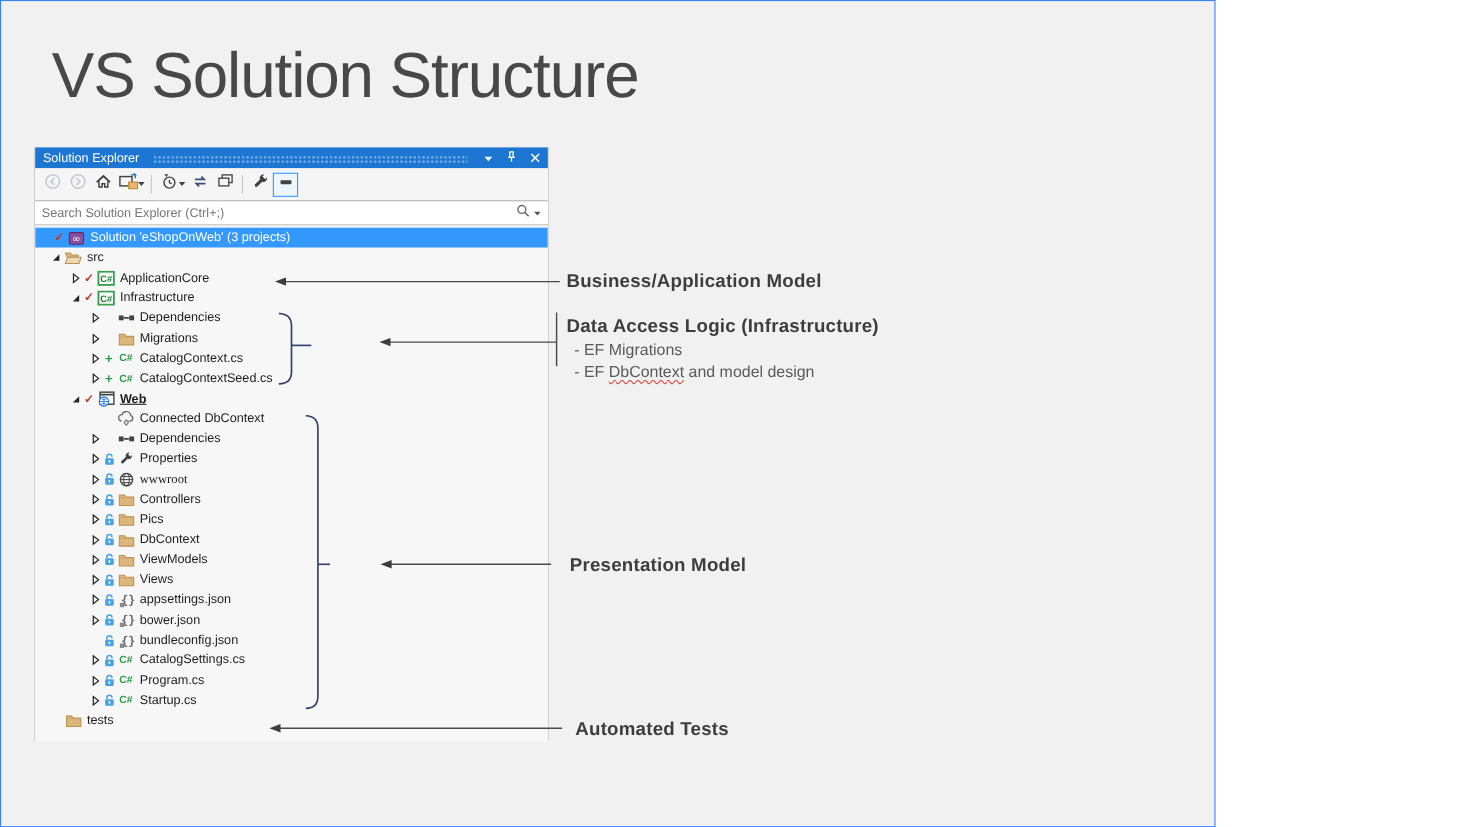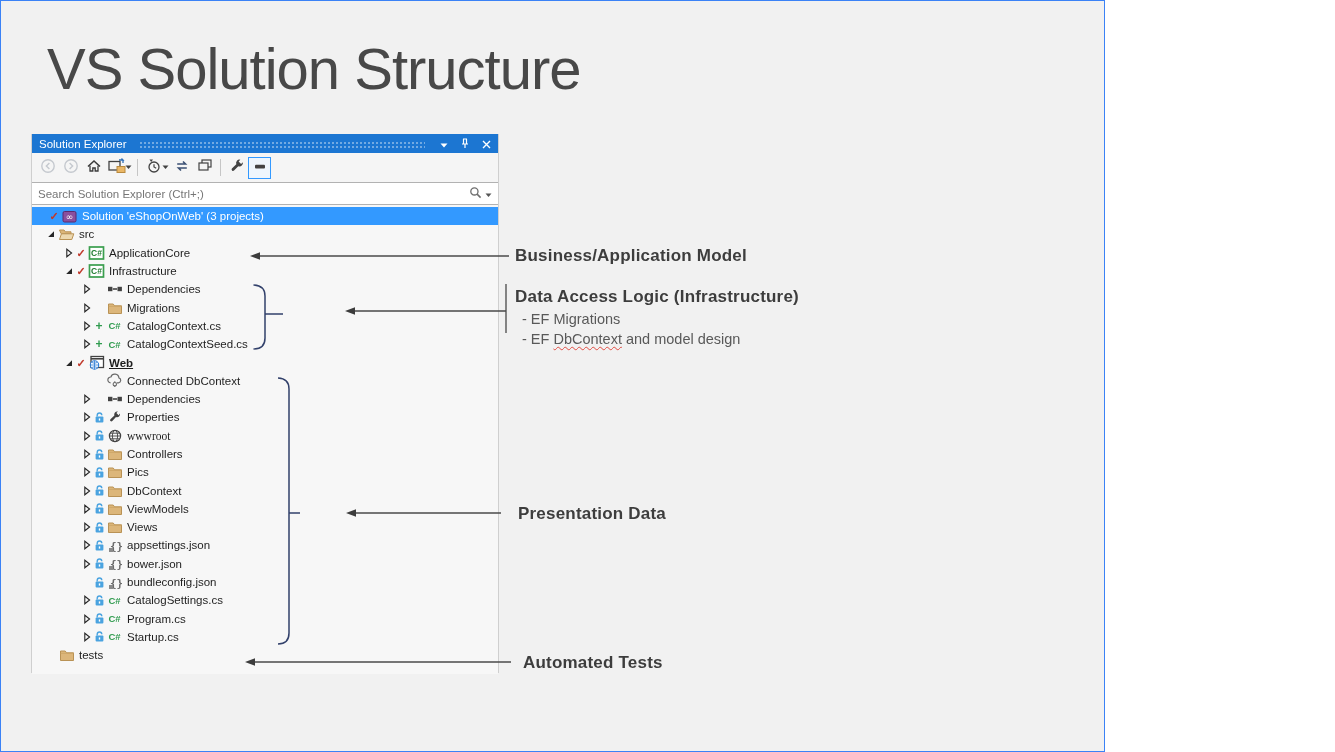--- a/index.html
+++ b/index.html
@@ -596,21 +596,21 @@
 
   <div class="ann" style="left:514px;top:245px">
     <div class="ann-title">Business/Application Model</div>
   </div>
   <div class="ann" style="left:514px;top:286px">
     <div class="ann-title">Data Access Logic (Infrastructure)</div>
     <div class="ann-bullet">- EF Migrations</div>
     <div class="ann-bullet"><span>- EF </span><span class="squiggle">DbContext</span><span> and model design</span></div>
   </div>
   <div class="ann" style="left:517px;top:503px">
-    <div class="ann-title">Presentation Data</div>
+    <div class="ann-title">Presentation Model</div>
   </div>
   <div class="ann" style="left:522px;top:652px">
     <div class="ann-title">Automated Tests</div>
   </div>
 
   <svg class="overlay" width="1335" height="752">
     <g stroke="#4a4a4a" stroke-width="1.3" fill="none">
       <path d="M508 255 H258"></path>
       <path d="M505 283 V332 M505 310 H353"></path>
       <path d="M500 512 H354"></path>

